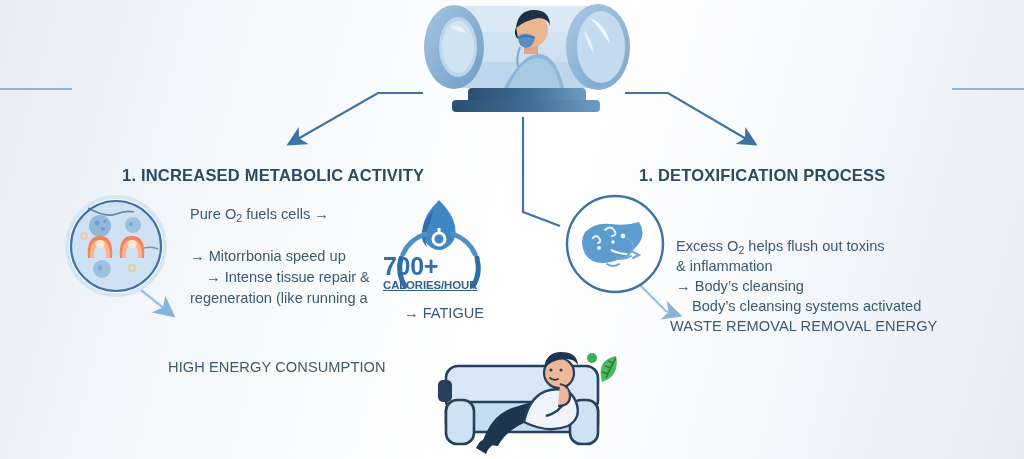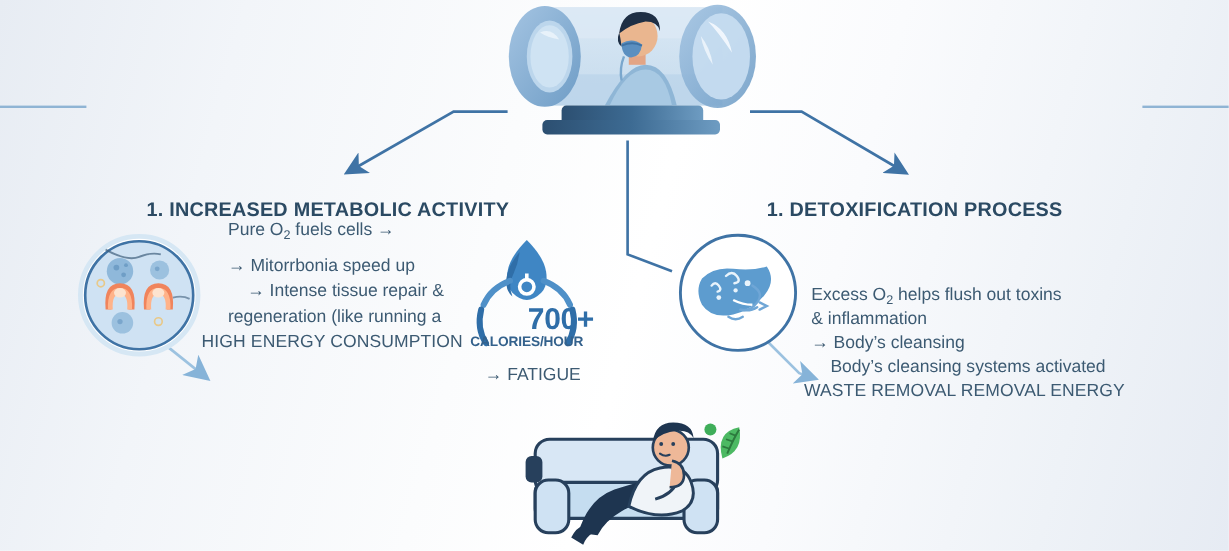--- a/index.html
+++ b/index.html
@@ -39,59 +39,59 @@
 
   
   .body-text {
     font-size: 14.6px;
     color: #3c5a72;
     line-height: 21px;
     white-space: nowrap;
   }
   .body-text .caps { letter-spacing: 0.1px; }
   .ln { display: block; height: 21px; }
-  .ln.gap { margin-top: 9px; }
+  .ln.gap { margin-top: 21px; }
   .ind1 { padding-left: 16px; }
 
-  .text-left { left: 190px; top: 182px; }
-  .text-left .last { margin-left: -22px; }
+  .text-left { left: 190px; top: 204px; }
+  .text-left .last { margin-left: -22px; margin-top: 48px; }
 
   .text-right { left: 676px; top: 198px; margin-top: 38px; }
   .text-right .ln.tight { height: 20px; }
   .text-right .outdent { margin-left: -6px; }
 
   sub { font-size: 10.5px; vertical-align: baseline; position: relative; top: 3px; }
 
   
   .cell-icon { left: 62px; top: 192px; width: 108px; height: 108px; }
 
   
   .liver-icon { left: 563px; top: 192px; width: 104px; height: 104px; }
 
   
   .badge { left: 383px; top: 196px; width: 112px; height: 108px; }
   .badge-number {
     position: absolute;
     left: 0; top: 56px;
     width: 112px;
-    text-align: right;
+    text-align: left;
     font-size: 25px;
     font-weight: bold;
     color: #2f6ea8;
     letter-spacing: -0.3px;
   }
   .badge-label {
     position: absolute;
     left: 0; top: 83px;
     width: 112px;
-    text-align: center;
     font-size: 11.4px;
     font-weight: bold;
     color: #33618c;
     letter-spacing: -0.1px;
+    text-decoration: underline;
   }
 
   
   .couch-wrap { left: 420px; top: 344px; width: 212px; height: 112px; }
 
   
   .rule { height: 2px; background: #8fb4d4; top: 88px; }
   .rule-l { left: 0px; width: 72px; }
   .rule-r { left: 952px; width: 72px; }
 </style>

